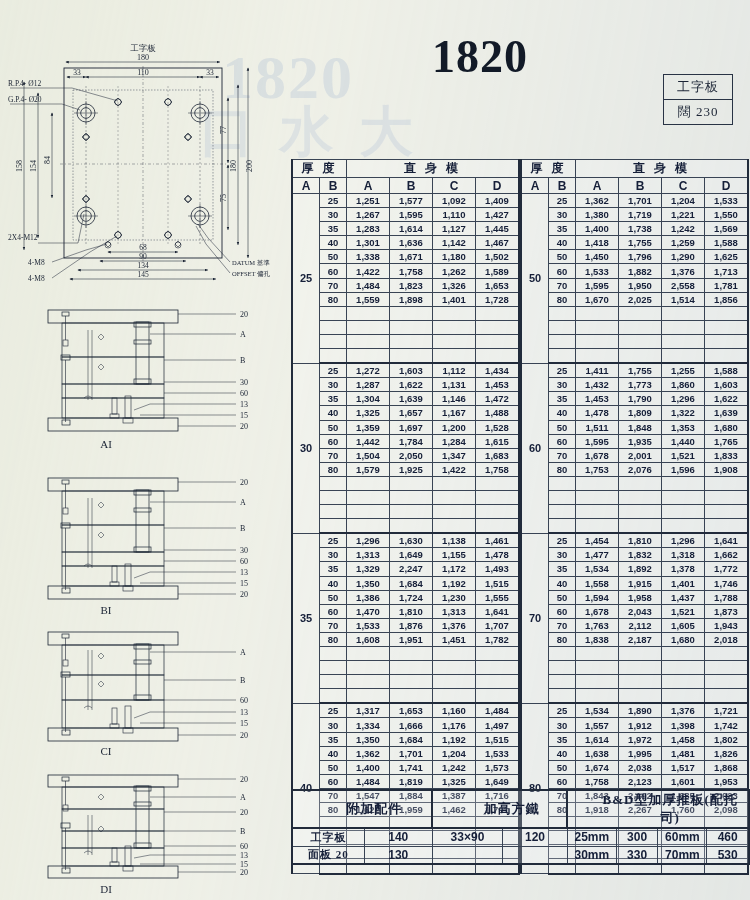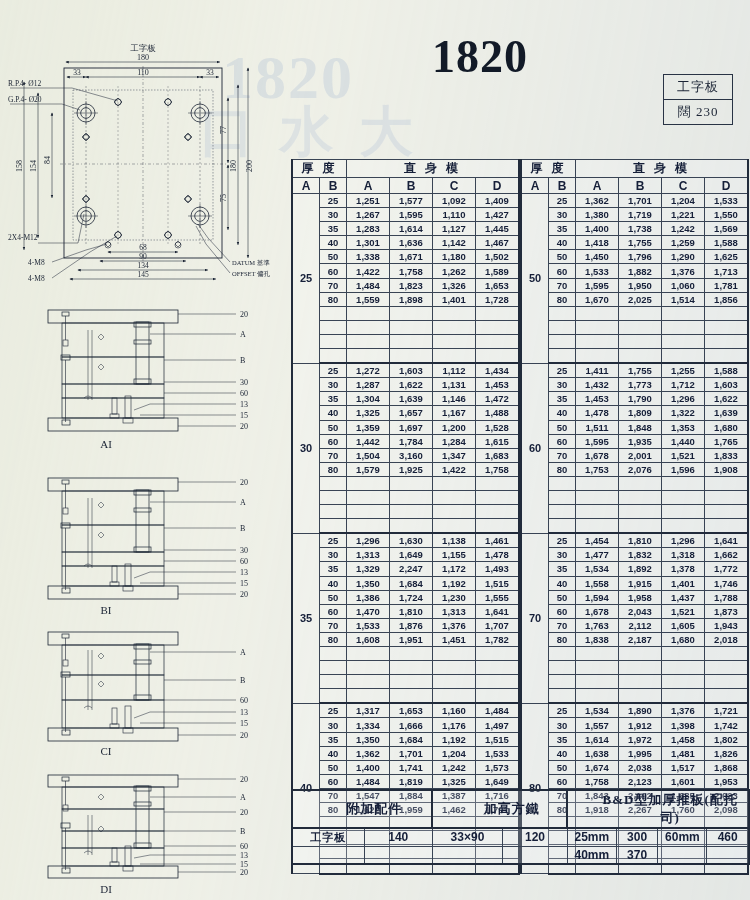--- a/index.html
+++ b/index.html
@@ -550,21 +550,21 @@
       <tr>
         <td class="col-b">60</td>
         <td class="col-v">1,442</td>
         <td class="col-v">1,784</td>
         <td class="col-v">1,284</td>
         <td class="col-v thick-r">1,615</td>
       </tr>
       <tr>
         <td class="col-b">70</td>
         <td class="col-v">1,504</td>
-        <td class="col-v">3,160</td>
+        <td class="col-v">2,050</td>
         <td class="col-v">1,347</td>
         <td class="col-v thick-r">1,683</td>
       </tr>
       <tr>
         <td class="col-b">80</td>
         <td class="col-v">1,579</td>
         <td class="col-v">1,925</td>
         <td class="col-v">1,422</td>
         <td class="col-v thick-r">1,758</td>
       </tr>
@@ -823,21 +823,21 @@
         <td class="col-b">60</td>
         <td class="col-v">1,533</td>
         <td class="col-v">1,882</td>
         <td class="col-v">1,376</td>
         <td class="col-v thick-r">1,713</td>
       </tr>
       <tr>
         <td class="col-b">70</td>
         <td class="col-v">1,595</td>
         <td class="col-v">1,950</td>
-        <td class="col-v">1,060</td>
+        <td class="col-v">2,558</td>
         <td class="col-v thick-r">1,781</td>
       </tr>
       <tr>
         <td class="col-b">80</td>
         <td class="col-v">1,670</td>
         <td class="col-v">2,025</td>
         <td class="col-v">1,514</td>
         <td class="col-v thick-r">1,856</td>
       </tr>
       <tr>
@@ -873,21 +873,21 @@
         <td class="col-b">25</td>
         <td class="col-v">1,411</td>
         <td class="col-v">1,755</td>
         <td class="col-v">1,255</td>
         <td class="col-v thick-r">1,588</td>
       </tr>
       <tr>
         <td class="col-b">30</td>
         <td class="col-v">1,432</td>
         <td class="col-v">1,773</td>
-        <td class="col-v">1,712</td>
+        <td class="col-v">1,860</td>
         <td class="col-v thick-r">1,603</td>
       </tr>
       <tr>
         <td class="col-b">35</td>
         <td class="col-v">1,453</td>
         <td class="col-v">1,790</td>
         <td class="col-v">1,296</td>
         <td class="col-v thick-r">1,622</td>
       </tr>
       <tr>
@@ -1137,23 +1137,23 @@
         <td class="cn" style="width:78px">工字板</td>
         <td style="width:72px">140</td>
         <td style="width:72px">33×90</td>
         <td style="width:68px">120</td>
         <td style="width:46px">25mm</td>
         <td style="width:40px">300</td>
         <td style="width:46px">60mm</td>
         <td style="width:40px">460</td>
       </tr>
       <tr>
-        <td class="cn" style="width:78px"></td>
-        <td style="width:72px"></td>
+        <td class="cn" style="width:78px">面板 20</td>
+        <td style="width:72px">130</td>
         <td style="width:72px"></td>
         <td style="width:68px"></td>
-        <td style="width:46px">40mm</td>
-        <td style="width:40px">370</td>
-        <td style="width:46px"></td>
-        <td style="width:40px"></td>
+        <td style="width:46px">30mm</td>
+        <td style="width:40px">330</td>
+        <td style="width:46px">70mm</td>
+        <td style="width:40px">530</td>
       </tr>
     </tbody>
   </table>
 
 </body></html>

